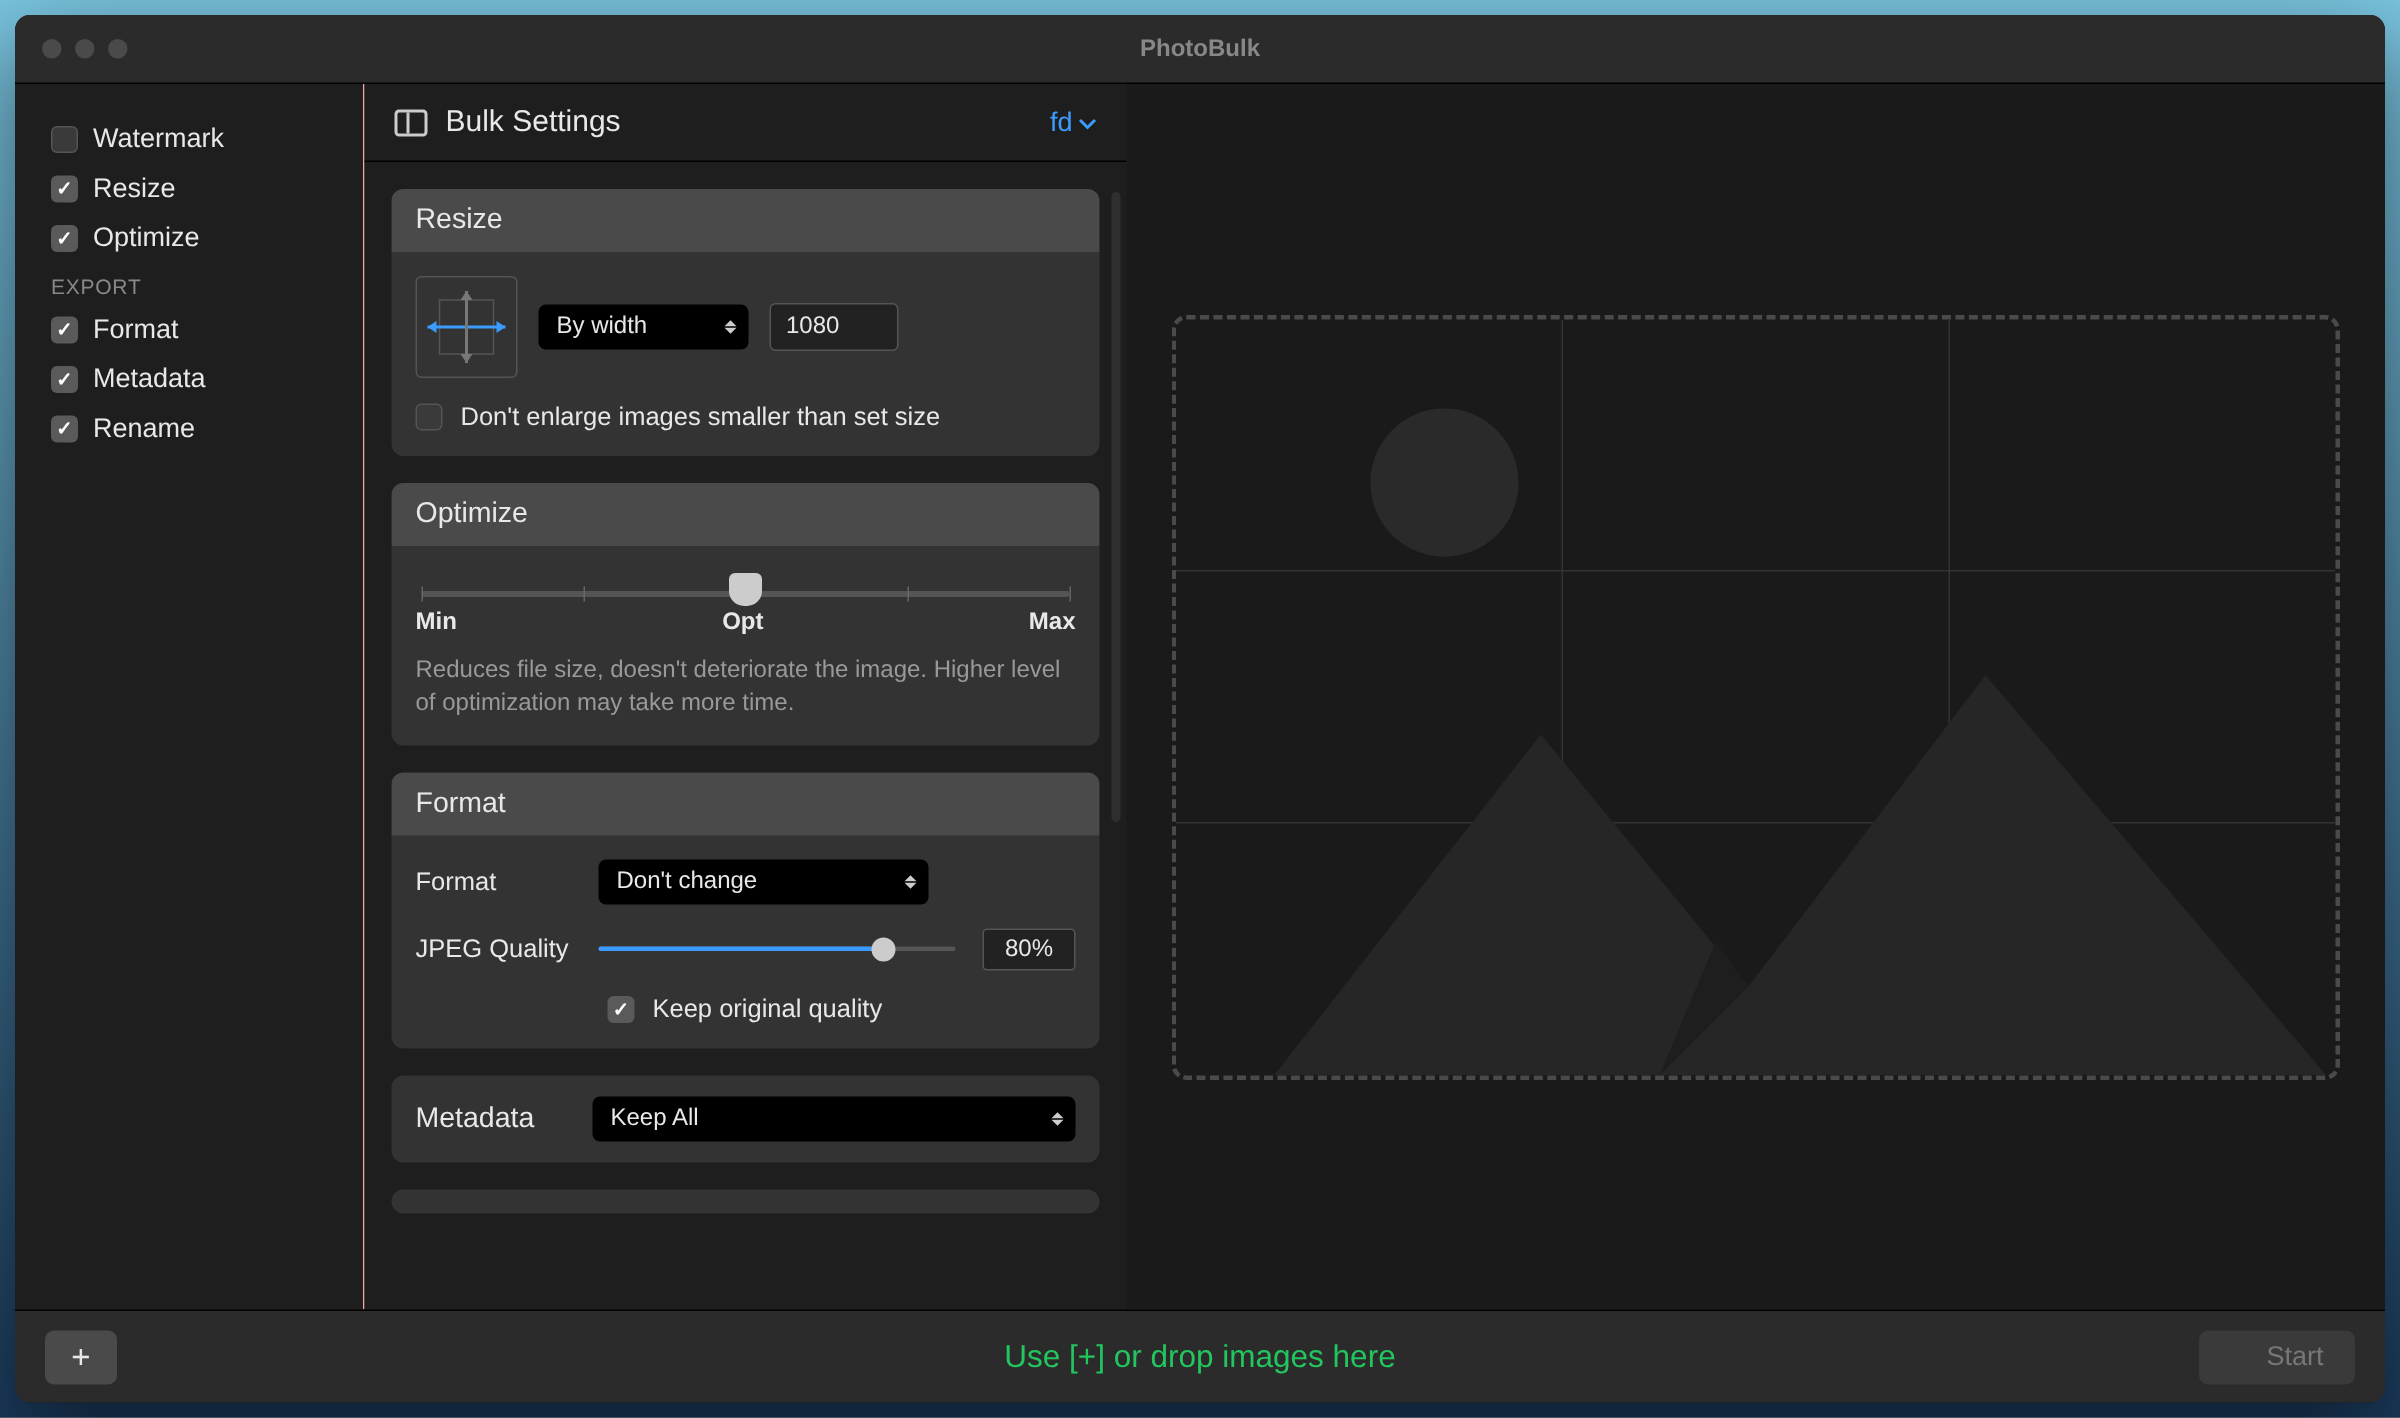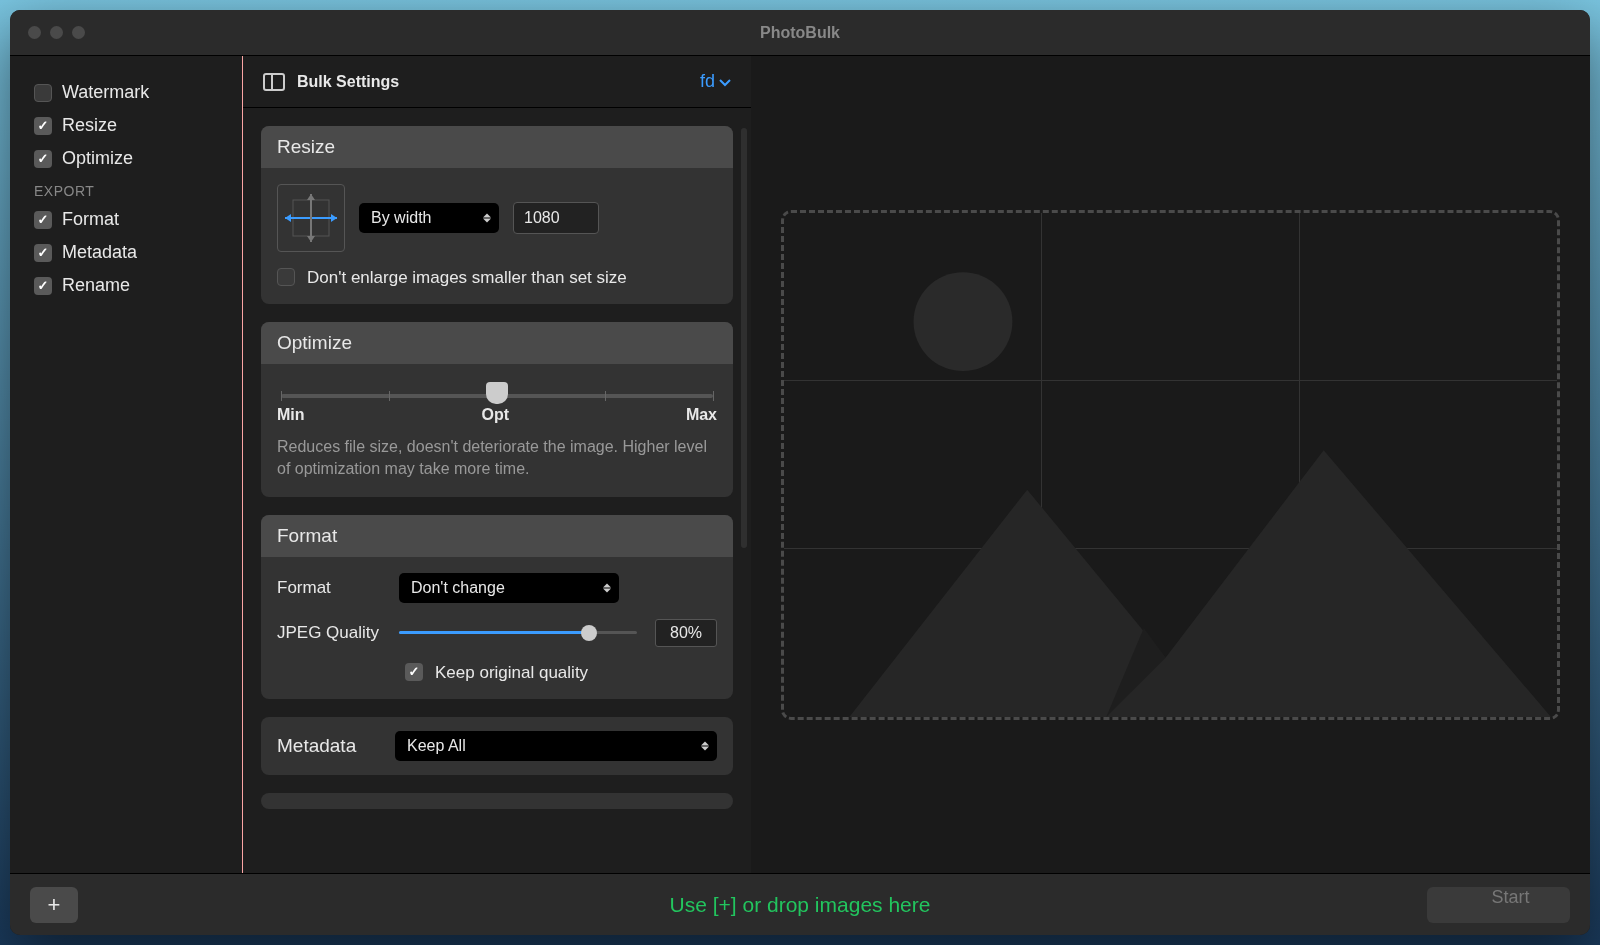--- a/index.html
+++ b/index.html
@@ -14,56 +14,56 @@
 .sidebar-item { display: flex; align-items: center; padding: 6px 24px; color: #e8e8e8; font-size: 18px; cursor: pointer; gap: 10px; }
 .sidebar-section-header { padding: 8px 24px 4px; color: #888; font-size: 14px; font-weight: 500; letter-spacing: 0.5px; }
 .checkbox { width: 18px; height: 18px; border-radius: 4px; background: #5a5a5a; display: flex; align-items: center; justify-content: center; flex-shrink: 0; }
 .checkbox.checked::after { content: "✓"; color: #fff; font-size: 13px; font-weight: bold; }
 .checkbox.unchecked { background: #3a3a3a; border: 1px solid #555; }
 .settings-panel { width: 508px; background: #1e1e1e; display: flex; flex-direction: column; overflow: hidden; }
 .settings-header { height: 52px; display: flex; align-items: center; justify-content: space-between; padding: 0 20px; border-bottom: 1px solid #000; }
 .settings-header-left { display: flex; align-items: center; gap: 12px; }
 .panel-icon { width: 22px; height: 18px; border: 2px solid #ccc; border-radius: 3px; position: relative; }
 .panel-icon::before { content: ""; position: absolute; left: 6px; top: 0; bottom: 0; width: 2px; background: #ccc; }
-.settings-title { color: #e8e8e8; font-size: 16px; font-weight: 700; }
+.settings-title { color: #e8e8e8; font-size: 20px; font-weight: 400; }
 .preset-dropdown { color: #3b9cff; font-size: 18px; display: flex; align-items: center; gap: 4px; cursor: pointer; }
 .settings-body { flex: 1; overflow-y: auto; padding: 18px; display: flex; flex-direction: column; gap: 18px; position: relative; }
 .scrollbar-track { position: absolute; right: 4px; top: 20px; width: 6px; height: 420px; background: rgba(255,255,255,0.08); border-radius: 3px; }
 .card { background: #333333; border-radius: 8px; overflow: hidden; }
 .card-header { background: #4a4a4a; padding: 10px 16px; color: #e8e8e8; font-size: 19px; font-weight: 500; }
 .card-body { padding: 16px; }
 .resize-row { display: flex; align-items: center; gap: 14px; margin-bottom: 16px; }
 .resize-icon-box { width: 68px; height: 68px; border: 1px solid #555; border-radius: 4px; display: flex; align-items: center; justify-content: center; position: relative; }
 .select-control { background: #000000; border-radius: 5px; padding: 6px 28px 6px 12px; color: #e8e8e8; font-size: 16px; position: relative; cursor: pointer; }
 .select-arrows { position: absolute; right: 8px; top: 50%; transform: translateY(-50%); display: flex; flex-direction: column; gap: 1px; }
 .arrow-up { width: 0; height: 0; border-left: 4px solid transparent; border-right: 4px solid transparent; border-bottom: 4px solid #ccc; }
 .arrow-down { width: 0; height: 0; border-left: 4px solid transparent; border-right: 4px solid transparent; border-top: 4px solid #ccc; }
 .text-input { background: #222; border: 1px solid #555; border-radius: 4px; padding: 6px 10px; color: #e8e8e8; font-size: 16px; width: 86px; }
-.inline-check-row { display: flex; gap: 12px; color: #e8e8e8; font-size: 17px; }
+.inline-check-row { display: flex; align-items: center; gap: 12px; color: #e8e8e8; font-size: 17px; }
 .slider-track { height: 4px; background: #555; border-radius: 2px; position: relative; margin: 14px 4px 8px; }
 .slider-tick { position: absolute; width: 1px; height: 10px; background: #666; top: -3px; }
 .slider-thumb { position: absolute; width: 22px; height: 22px; background: #ccc; border-radius: 4px 4px 10px 10px; top: -12px; transform: translateX(-50%); cursor: pointer; }
 .slider-labels { display: flex; justify-content: space-between; color: #e8e8e8; font-size: 16px; margin-top: 6px; font-weight: bold; }
 .help-text { color: #999; font-size: 16px; line-height: 1.4; margin-top: 12px; }
 .format-row { display: flex; align-items: center; gap: 18px; margin-bottom: 16px; }
 .format-label { color: #e8e8e8; font-size: 17px; width: 104px; }
 .quality-slider-track { flex: 1; height: 3px; background: #555; position: relative; border-radius: 2px; }
 .quality-slider-fill { position: absolute; left: 0; height: 100%; background: #3b9cff; border-radius: 2px; }
 .quality-thumb { position: absolute; width: 16px; height: 16px; background: #ccc; border-radius: 50%; top: 50%; transform: translate(-50%, -50%); cursor: pointer; }
 .quality-value { background: #222; border: 1px solid #555; padding: 4px 14px; color: #e8e8e8; font-size: 16px; border-radius: 3px; width: 62px; text-align: center; }
 .metadata-row { display: flex; align-items: center; gap: 18px; padding: 14px 16px; }
 .metadata-label { color: #e8e8e8; font-size: 19px; font-weight: 500; width: 100px; }
 .preview-panel { flex: 1; background: #1a1a1a; display: flex; align-items: center; justify-content: center; padding: 40px 30px; }
 .dropzone { width: 100%; height: 510px; border: 3px dashed #4a4a4a; border-radius: 10px; position: relative; overflow: hidden; }
 .dz-grid-v { position: absolute; top: 0; bottom: 0; width: 1px; background: #333; }
 .dz-grid-h { position: absolute; left: 0; right: 0; height: 1px; background: #333; }
 .bottom-bar { height: 62px; background: #2b2b2b; border-top: 1px solid #000; display: flex; align-items: center; padding: 0 20px; position: relative; }
 .add-button { width: 48px; height: 36px; background: #4a4a4a; border-radius: 6px; display: flex; align-items: center; justify-content: center; color: #e8e8e8; font-size: 22px; cursor: pointer; }
 .bottom-hint { position: absolute; left: 50%; transform: translateX(-50%); color: #22c55e; font-size: 21px; }
-.start-button { margin-left: auto; width: 143px; height: 36px; background: #3a3a3a; border-radius: 6px; display: flex; align-items: flex-start; justify-content: center; color: #777; font-size: 18px; cursor: pointer; padding-left: 24px; }
+.start-button { margin-left: auto; width: 104px; height: 36px; background: #3a3a3a; border-radius: 6px; display: flex; align-items: center; justify-content: center; color: #777; font-size: 18px; cursor: pointer; padding-left: 24px; }
 </style>
 </head>
 <body>
 
 <div class="window">
   <div class="titlebar">
     <div class="traffic-lights">
       <div class="traffic-light"></div>
       <div class="traffic-light"></div>
       <div class="traffic-light"></div>

